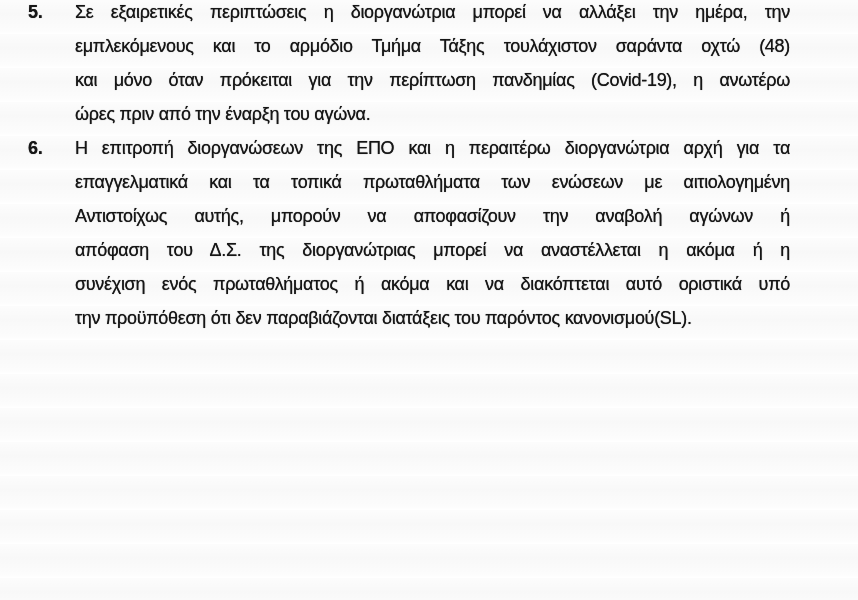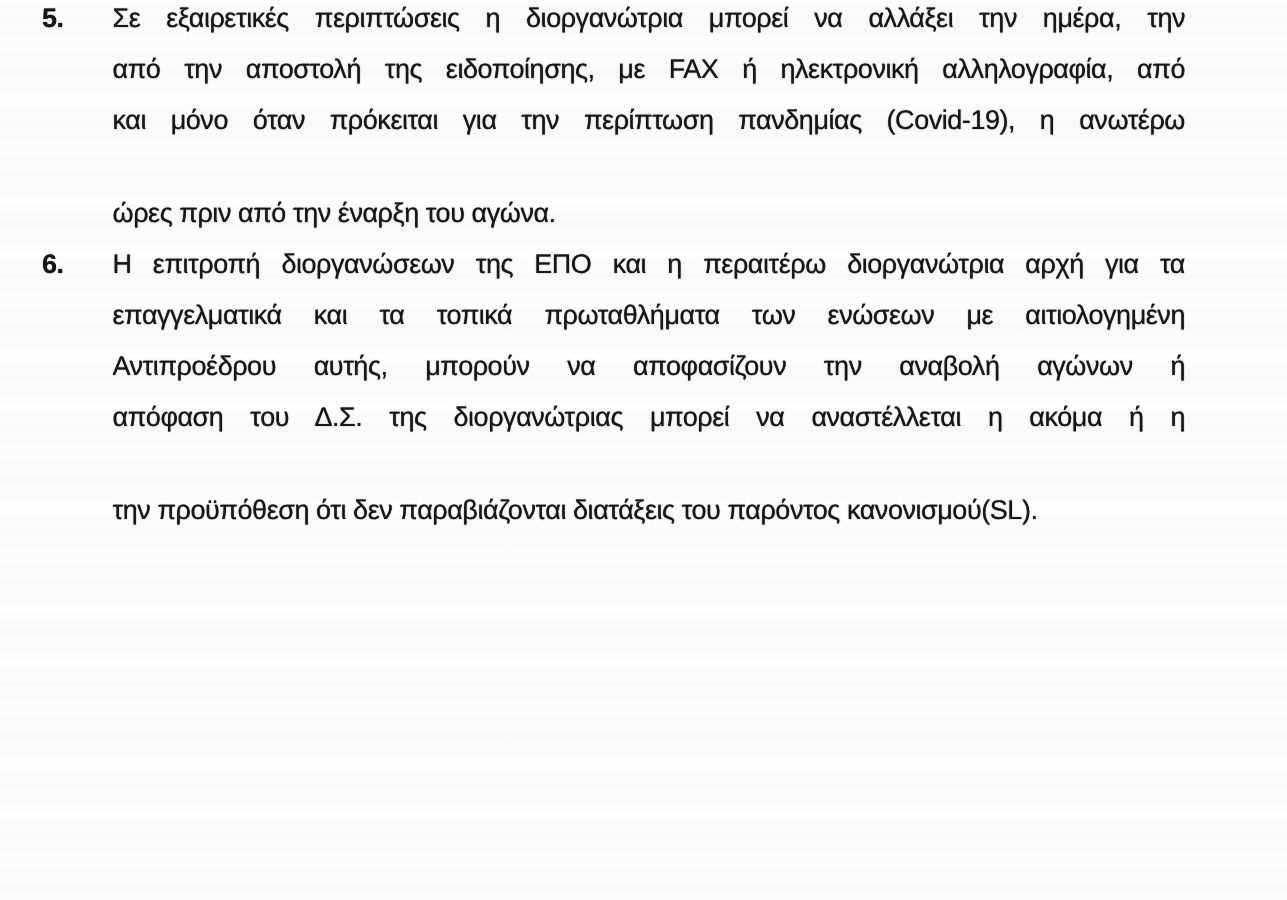--- a/index.html
+++ b/index.html
@@ -58,40 +58,40 @@
     overflow: hidden;
     text-align: justify;
     text-align-last: justify;
     text-justify: inter-word;
     white-space: normal;
   }
 
   .text-line.last {
     text-align: center;
     text-align-last: left;
-    margin-top: 28px;
   }
 </style>
 </head>
 <body>
 
 <div class="page">
   <div class="text-block">
 
     <div class="paragraph">
       <span class="para-number">5.</span>
       <div class="text-line">Σε εξαιρετικές περιπτώσεις η διοργανώτρια μπορεί να αλλάξει την ημέρα, την</div>
-      <div class="text-line">από την αποστολή της ειδοποίησης, με FAX ή ηλεκτρονική αλληλογραφία, από</div>
+      <div class="text-line">εμπλεκόμενους και το αρμόδιο Τμήμα Τάξης τουλάχιστον σαράντα οχτώ (48)</div>
       <div class="text-line">και μόνο όταν πρόκειται για την περίπτωση πανδημίας (Covid-19), η ανωτέρω</div>
       <div class="text-line last">ώρες πριν από την έναρξη του αγώνα.</div>
     </div>
 
     <div class="paragraph">
       <span class="para-number">6.</span>
       <div class="text-line">Η επιτροπή διοργανώσεων της ΕΠΟ και η περαιτέρω διοργανώτρια αρχή για τα</div>
       <div class="text-line">επαγγελματικά και τα τοπικά πρωταθλήματα των ενώσεων με αιτιολογημένη</div>
-      <div class="text-line">Αντιπροέδρου αυτής, μπορούν να αποφασίζουν την αναβολή αγώνων ή</div>
+      <div class="text-line">Αντιστοίχως αυτής, μπορούν να αποφασίζουν την αναβολή αγώνων ή</div>
       <div class="text-line">απόφαση του Δ.Σ. της διοργανώτριας μπορεί να αναστέλλεται η ακόμα ή η</div>
+      <div class="text-line">συνέχιση ενός πρωταθλήματος ή ακόμα και να διακόπτεται αυτό οριστικά υπό</div>
       <div class="text-line last">την προϋπόθεση ότι δεν παραβιάζονται διατάξεις του παρόντος κανονισμού(SL).</div>
     </div>
 
   </div>
 </div>
 
 </body></html>

